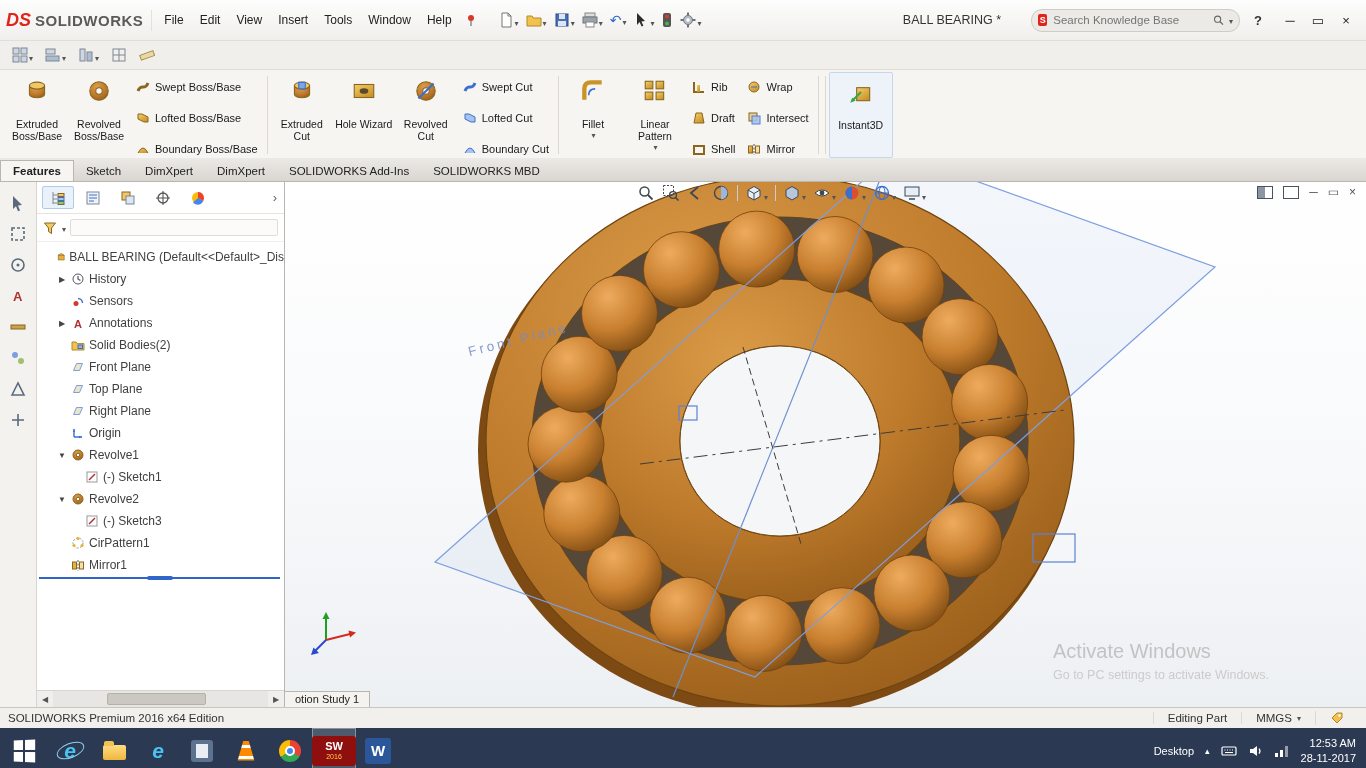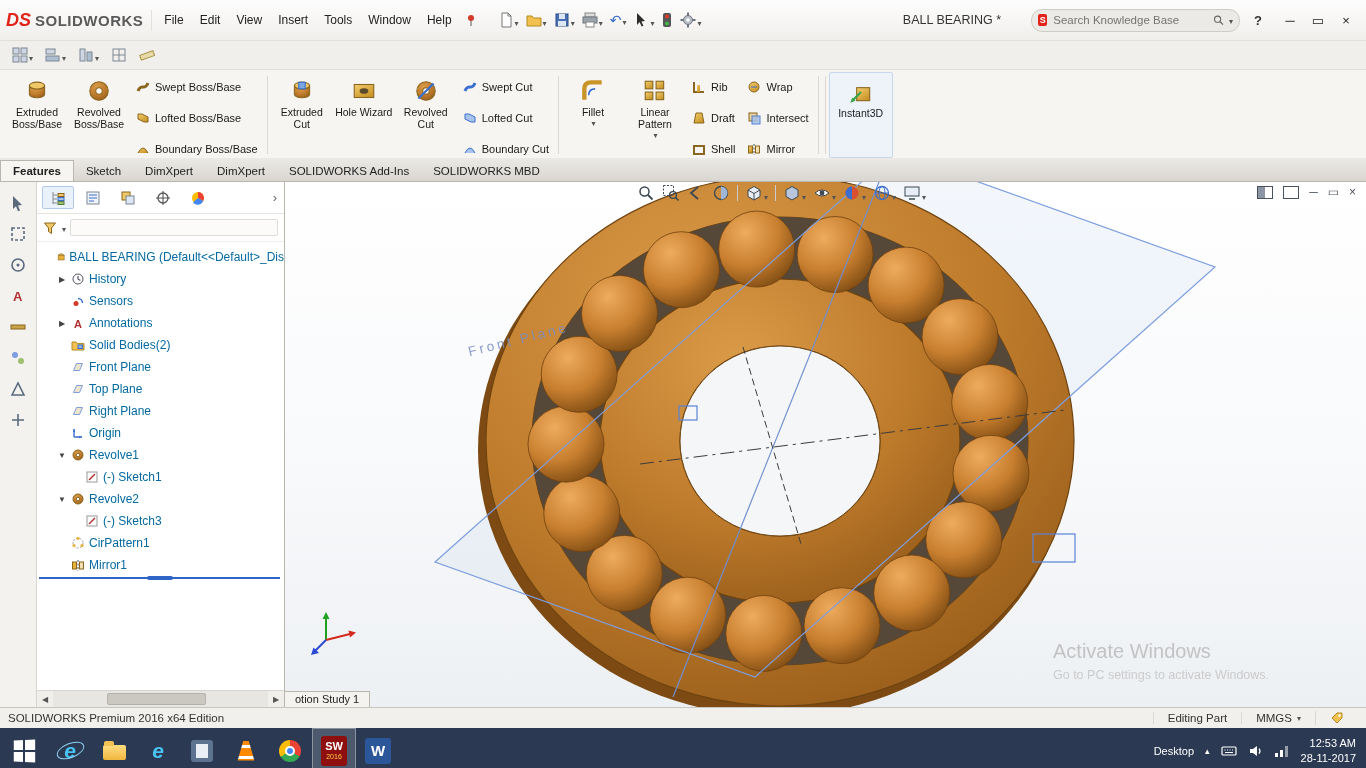--- a/index.html
+++ b/index.html
@@ -30,21 +30,21 @@
   .winctl span{width:28px;text-align:center;font-size:13px;color:#222;}
 
   
   .quickrow{height:28px;background:#f1efec;border-bottom:1px solid #e0ddd8;display:flex;
             align-items:center;gap:8px;padding:0 10px;}
 
   
   .ribbon{height:86px;background:#f6f5f2;display:flex;align-items:stretch;padding:2px 2px 0 6px;}
   .rbig{width:62px;display:flex;flex-direction:column;align-items:center;padding-top:6px;
         text-align:center;border-radius:2px;}
-  .rbig .blabel{font-size:10.5px;line-height:1.12;color:#1a1a1a;margin-top:3px;width:60px;}
+  .rbig .blabel{font-size:10.5px;line-height:1.12;color:#1a1a1a;margin-top:15px;width:60px;}
   .rcol{display:flex;flex-direction:column;justify-content:flex-start;gap:17px;padding:8px 6px 0;}
   .rsmall{display:flex;align-items:center;gap:5px;font-size:11px;color:#1a1a1a;}
   .rsep{width:1px;background:#dcd9d4;margin:4px 3px;}
 
   
   .tabbar{height:23px;background:linear-gradient(#eceae6,#d9d6d1);display:flex;align-items:flex-end;
           border-bottom:1px solid #b9b6b0;}
   .tab{font-size:11.5px;padding:4px 12px;color:#222;}
   .tab.active{background:#f6f5f2;border:1px solid #b9b6b0;border-bottom:none;font-weight:bold;}
 
@@ -58,21 +58,21 @@
   .mgr-tab.active{background:#e9f1fb;border-color:#b3c9e8;}
   .chev{margin-left:auto;color:#666;font-size:13px;padding-right:2px;}
   .filter-row{height:23px;display:flex;align-items:center;gap:4px;padding:2px 6px;border-bottom:1px solid #f0eeea;}
   .filter-field{flex:1;height:15px;border:1px solid #e0ddd8;background:#fcfbfa;border-radius:2px;}
   .tree{flex:1;padding-top:4px;overflow:hidden;}
   .trow{display:flex;align-items:center;height:22px;gap:4px;white-space:nowrap;
         padding-left:calc(6px + var(--ind)*14px);overflow:hidden;}
   .arrow{width:10px;font-size:8px;color:#444;text-align:center;flex:0 0 10px;}
   .arrow.closed::after{content:"▶";}
   .arrow.open::after{content:"▼";}
-  .tlabel{font-size:12px;color:#0369a1;}
+  .tlabel{font-size:12px;color:#404040;}
   .rollback{border-top:2px solid #2f66c8;margin:1px 4px 0 2px;position:relative;}
   .rollback::after{content:"";position:absolute;left:50%;top:-3px;width:26px;height:4px;margin-left:-13px;
                    background:#2f66c8;border-radius:2px;}
   .hscroll{height:16px;border-top:1px solid #d8d5d0;background:#f1efec;display:flex;align-items:center;}
   .hs-btn{width:16px;text-align:center;font-size:8px;color:#555;}
   .hs-btn.left::after{content:"◀";}
   .hs-btn.right::after{content:"▶";}
   .hs-track{flex:1;height:100%;position:relative;background:#e8e6e2;}
   .hs-thumb{position:absolute;left:25%;width:45%;top:2px;bottom:2px;background:#cbc8c2;border:1px solid #b4b1aa;border-radius:2px;}
 
@@ -118,21 +118,21 @@
   .eglyph{font-size:21px;color:#49c3f2;font-weight:bold;font-style:italic;line-height:1;}
   .folder{width:23px;height:15px;background:linear-gradient(#ffdd82,#f0b63e);border-radius:2px;position:relative;margin-top:4px;}
   .folder::before{content:"";position:absolute;top:-4px;left:1px;width:10px;height:5px;background:#f4c252;border-radius:2px 2px 0 0;}
   .genapp{width:22px;height:22px;background:#5d728f;border-radius:3px;display:flex;align-items:center;justify-content:center;}
   .genapp i{width:12px;height:14px;background:#e9eef5;display:block;}
   .vlc{width:22px;height:20px;background:repeating-linear-gradient(180deg,#ff8a00 0 4px,#fff 4px 7px,#ff8a00 7px 11px);
        clip-path:polygon(38% 0,62% 0,88% 100%,12% 100%);}
   .chrome{width:22px;height:22px;border-radius:50%;position:relative;
           background:conic-gradient(#ea4335 0 33%,#34a853 0 66%,#fbbc05 0 100%);}
   .chrome::after{content:"";position:absolute;inset:6px;background:#4285f4;border:2px solid #fff;border-radius:50%;}
-  .swapp{width:26px;height:30px;background:#8f0f0f;border-radius:3px;display:flex;flex-direction:column;
+  .swapp{width:44px;height:30px;background:#8f0f0f;border-radius:3px;display:flex;flex-direction:column;
          align-items:center;justify-content:center;line-height:1;}
   .swapp .swtxt{color:#fff;font-weight:bold;font-size:11px;}
   .swapp .swyear{color:#ffd24a;font-size:7px;margin-top:1px;}
   .wordapp{width:26px;height:26px;background:#2b579a;border-radius:3px;color:#fff;font-weight:bold;
            display:flex;align-items:center;justify-content:center;font-size:15px;}
   .iewrap{position:relative;width:26px;height:24px;display:flex;align-items:center;justify-content:center;}
   .iering{position:absolute;width:27px;height:13px;border:1.5px solid #8ed1f2;border-radius:50%;transform:rotate(-22deg);}
 </style>
 </head>
 <body>

